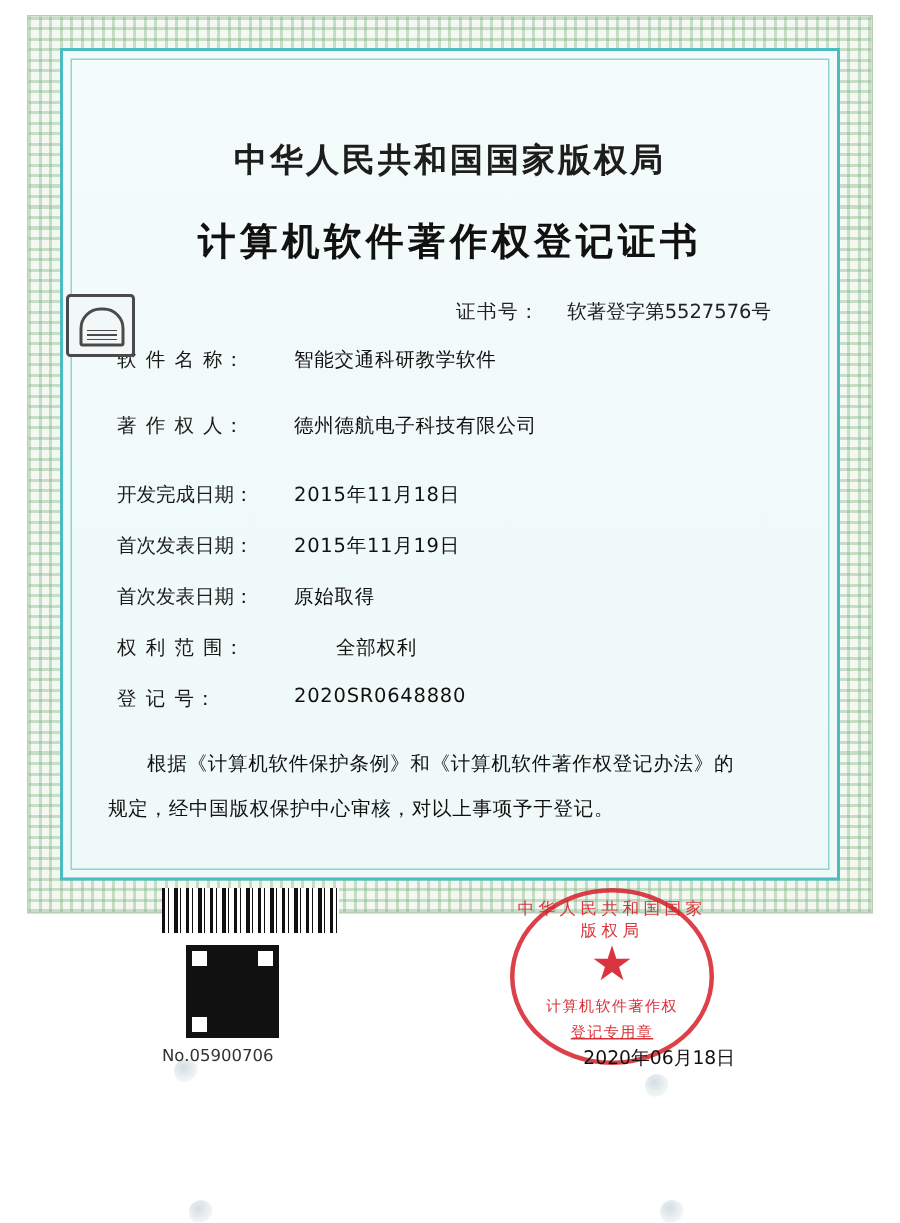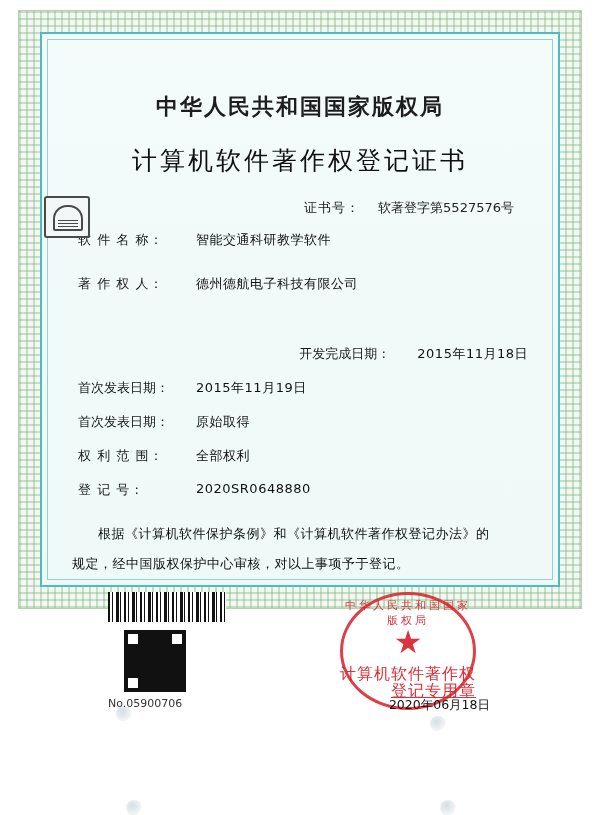--- a/index.html
+++ b/index.html
@@ -89,21 +89,21 @@
     font-size: 22px;
     font-weight: bold;
     letter-spacing: 2px;
     color: #1d1d1d;
   }
   .title-sub {
     margin-top: 22px;
     text-align: center;
     font-family: "DejaVu Serif", serif;
     font-size: 25px;
-    font-weight: normal;
+    font-weight: bold;
     letter-spacing: 3px;
     color: #111111;
   }
   .cert-no {
     margin-top: 22px;
     text-align: right;
     padding-right: 14px;
     font-size: 13px;
     color: #222;
     font-family: "DejaVu Sans", sans-serif;
@@ -259,22 +259,22 @@
     font-size: 11px;
     color: #d6202a;
     letter-spacing: 3px;
     opacity: 0.9;
     font-family: "DejaVu Sans", sans-serif;
   }
   .seal .l1, .seal .l2 {
     position: absolute;
     left: 0;
     width: 136px;
-    text-align: right;
-    font-size: 16px;
+    text-align: center;
+    font-size: 10px;
     color: #d6202a;
     opacity: 0.92;
     letter-spacing: 1px;
     font-family: "DejaVu Sans", sans-serif;
   }
   .seal .l1 { top: 72px; }
   .seal .l2 { top: 89px; text-decoration: underline; }
 
   .footer-no {
     position: absolute;
@@ -335,36 +335,36 @@
         <div class="val">
           <span>智能交通科研教学软件</span>
         </div>
       </div>
 
       <div class="row" style="margin-top:26px;">
         <div class="key">著 作 权 人：</div>
         <div class="val">德州德航电子科技有限公司</div>
       </div>
 
-      <div class="row wide" style="margin-top:52px;justify-content:flex-end;">
+      <div class="row wide" style="margin-top:28px;">
         <div class="key">开发完成日期：</div>
         <div class="val mono">2015年11月18日</div>
       </div>
 
       <div class="row wide" style="margin-top:16px;">
         <div class="key">首次发表日期：</div>
         <div class="val mono">2015年11月19日</div>
       </div>
 
       <div class="row wide" style="margin-top:16px;">
         <div class="key">首次发表日期：</div>
         <div class="val">原始取得</div>
       </div>
 
-      <div class="row" style="margin-top:16px;">
+      <div class="row" style="margin-top:16px;gap:28px;">
         <div class="key">权 利 范 围：</div>
         <div class="val">全部权利</div>
       </div>
 
       <div class="row" style="margin-top:16px;">
         <div class="key">登 记 号：</div>
         <div class="val mono">2020SR0648880</div>
       </div>
 
     </div>

